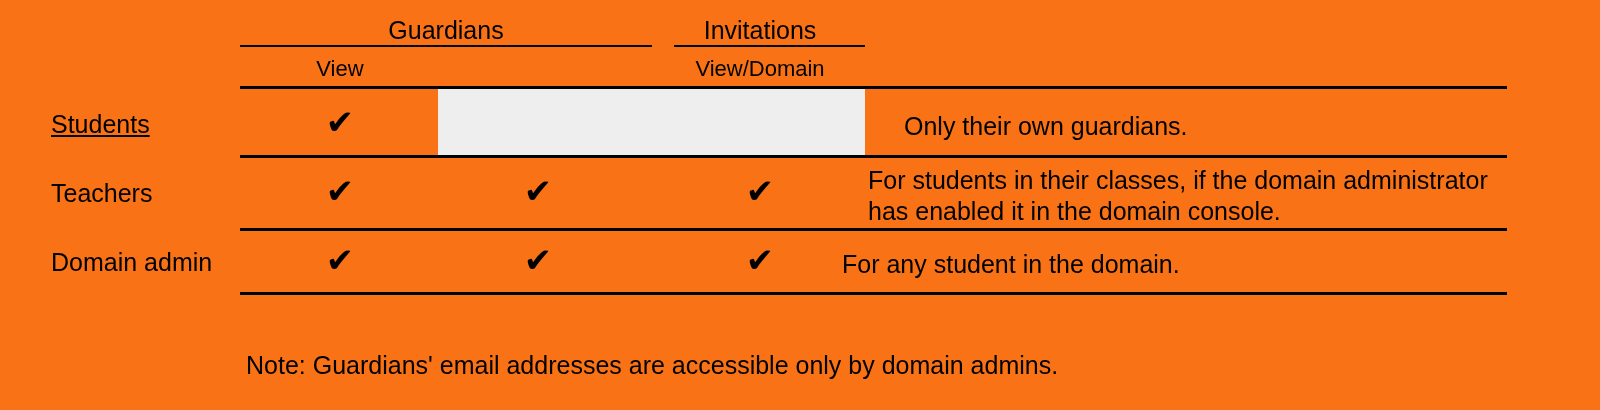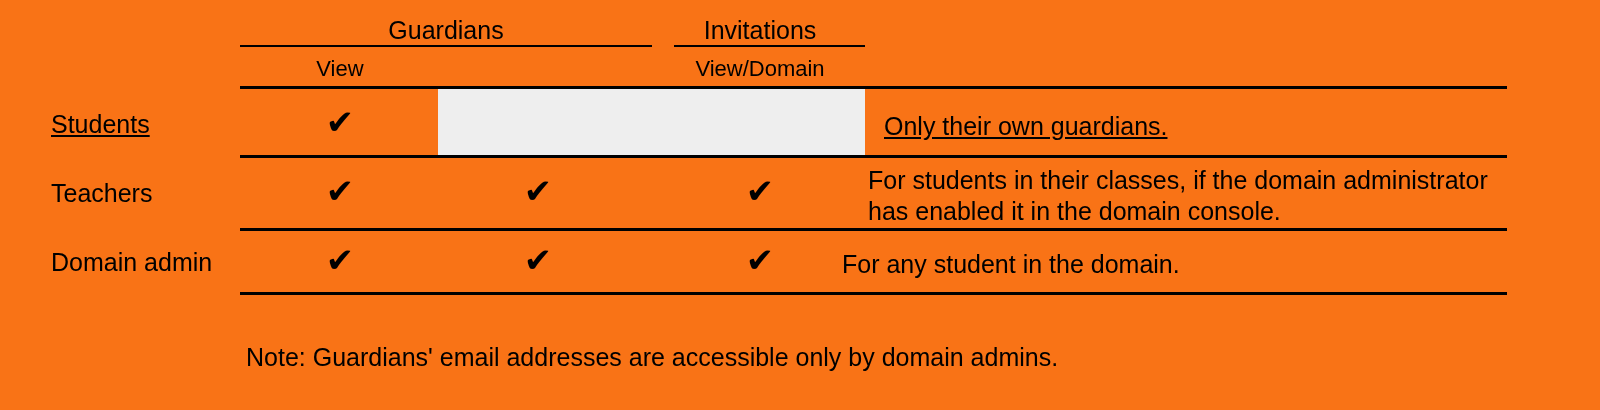--- a/index.html
+++ b/index.html
@@ -74,20 +74,21 @@
     line-height: 31px;
     text-align: left;
     white-space: pre-line;
   }
 
   .note {
     position: absolute;
     font-size: 25px;
     text-align: center;
     white-space: nowrap;
+    margin-top: 8px;
   }
 
   .centered {
     transform: translateX(-50%);
   }
 </style>
 </head>
 <body>
 
 <div id="permissions-figure">
@@ -106,21 +107,21 @@
   <div class="cell-text col-head centered" style="left:760px; top:58px; width:260px;">View/Domain</div>
 
   <div class="rule" style="left:240px; top:86px; width:1267px;"></div>
 
   <div class="shade" style="left:438px; top:89px; width:427px; height:66px;"></div>
 
   <div class="cell-text row-label" style="left:51px; top:112px;text-decoration:underline;">Students</div>
 
   <div class="check" style="left:340px; top:105px;">✔</div>
 
-  <div class="desc" style="left:884px; top:111px; width:640px;text-decoration:underline;">Only their own guardians.</div>
+  <div class="desc" style="left:904px; top:111px; width:640px;">Only their own guardians.</div>
 
   <div class="rule" style="left:240px; top:155px; width:1267px;"></div>
 
   <div class="cell-text row-label" style="left:51px; top:181px;">Teachers</div>
 
   <div class="check" style="left:340px; top:174px;">✔</div>
 
   <div class="check" style="left:538px; top:174px;">✔</div>
 
   <div class="check" style="left:760px; top:174px;">✔</div>

